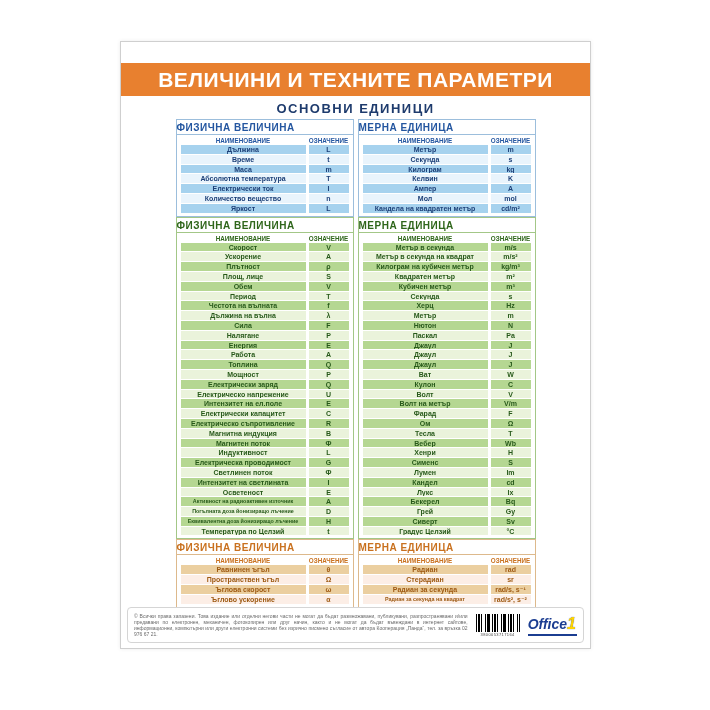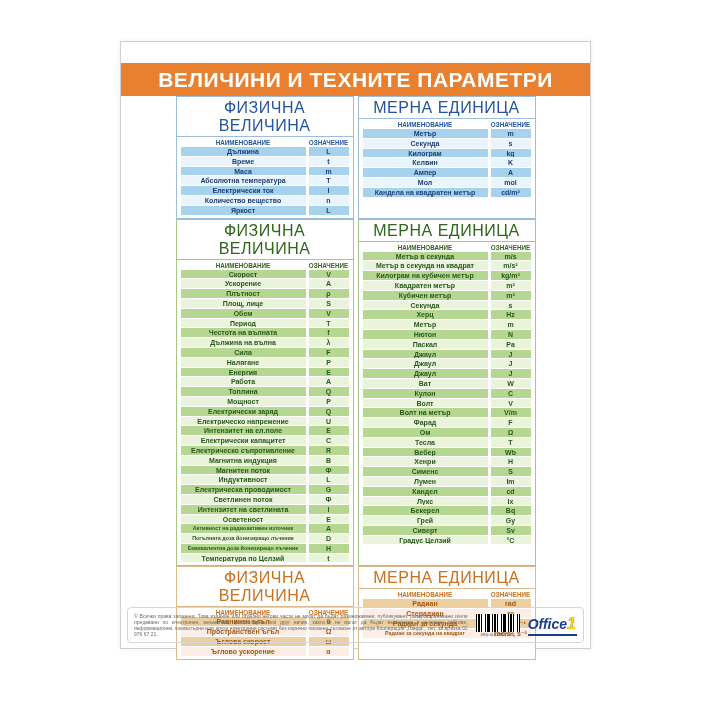--- a/index.html
+++ b/index.html
@@ -11,21 +11,21 @@
   .title-bar{margin-top:21px;height:33px;background:var(--accent,#E8802F);
              display:flex;align-items:center;justify-content:center;}
   .title-bar h1{margin:0;color:#fff;font-size:21px;font-weight:bold;letter-spacing:.5px;white-space:nowrap;}
   section{display:block;}
   h2.sec-title{margin:0;text-align:center;font-size:13px;font-weight:bold;letter-spacing:1.5px;color:var(--ttl);}
   #sec0 h2.sec-title{margin-top:5px;margin-bottom:3px;}
   #sec1 h2.sec-title{margin-top:11px;margin-bottom:3px;}
   #sec2 h2.sec-title{margin-top:12px;margin-bottom:3px;}
   .tables{width:360px;margin:0 auto;display:flex;gap:4px;}
   .half{flex:1;border:1px solid var(--bd);background:#fff;box-sizing:border-box;padding-bottom:2px;}
-  .half-title{border-bottom:1px solid var(--bd);text-align:center;font-size:16px;font-weight:normal;
+  .half-title{border-bottom:1px solid var(--bd);font-size:10px;font-weight:bold;
               color:var(--hd);padding:2px 0 1px;letter-spacing:.5px;}
   .sub,.row{display:grid;grid-template-columns:1fr 40px;gap:3px;padding:0 4px;}
   .sub span{text-align:center;font-size:6.3px;font-weight:bold;color:var(--hd);padding:2px 0 1px;}
   .row{height:8.8px;margin-bottom:1px;}
   .cell{background:var(--light);text-align:center;font-size:7px;font-weight:bold;color:var(--txt);
         line-height:9px;height:8.8px;overflow:hidden;white-space:nowrap;}
   .row.dark .cell{background:var(--dark);}
   .cell.small{font-size:5.4px;}
   footer{position:absolute;left:6px;right:6px;bottom:5px;height:36px;border:1px solid #d5d5d5;
          border-radius:4px;display:flex;align-items:center;padding:0 6px;box-sizing:border-box;gap:8px;}
@@ -43,20 +43,21 @@
 <body>
 
 <div class="stage" style="--accent: #E8802F;">
   <div class="sheet">
 
     <div class="title-bar">
       <h1>ВЕЛИЧИНИ И ТЕХНИТЕ ПАРАМЕТРИ</h1>
     </div>
 
     <section id="sec0" style="--ttl: #1E3B6D; --hd: #2456A0; --bd: #9CBEDC; --dark: #A6D2EE; --light: #E9F4FC; --txt: #1C3F77;">
+      <h2 class="sec-title">ОСНОВНИ ЕДИНИЦИ</h2>
       <div class="tables">
         <div class="half">
           <div class="half-title">ФИЗИЧНА ВЕЛИЧИНА</div>
           <div class="sub">
             <span>НАИМЕНОВАНИЕ</span>
             <span>ОЗНАЧЕНИЕ</span>
           </div>
           <div class="rows">
               <div class="row dark">
                 <div class="cell">Дължина</div>

